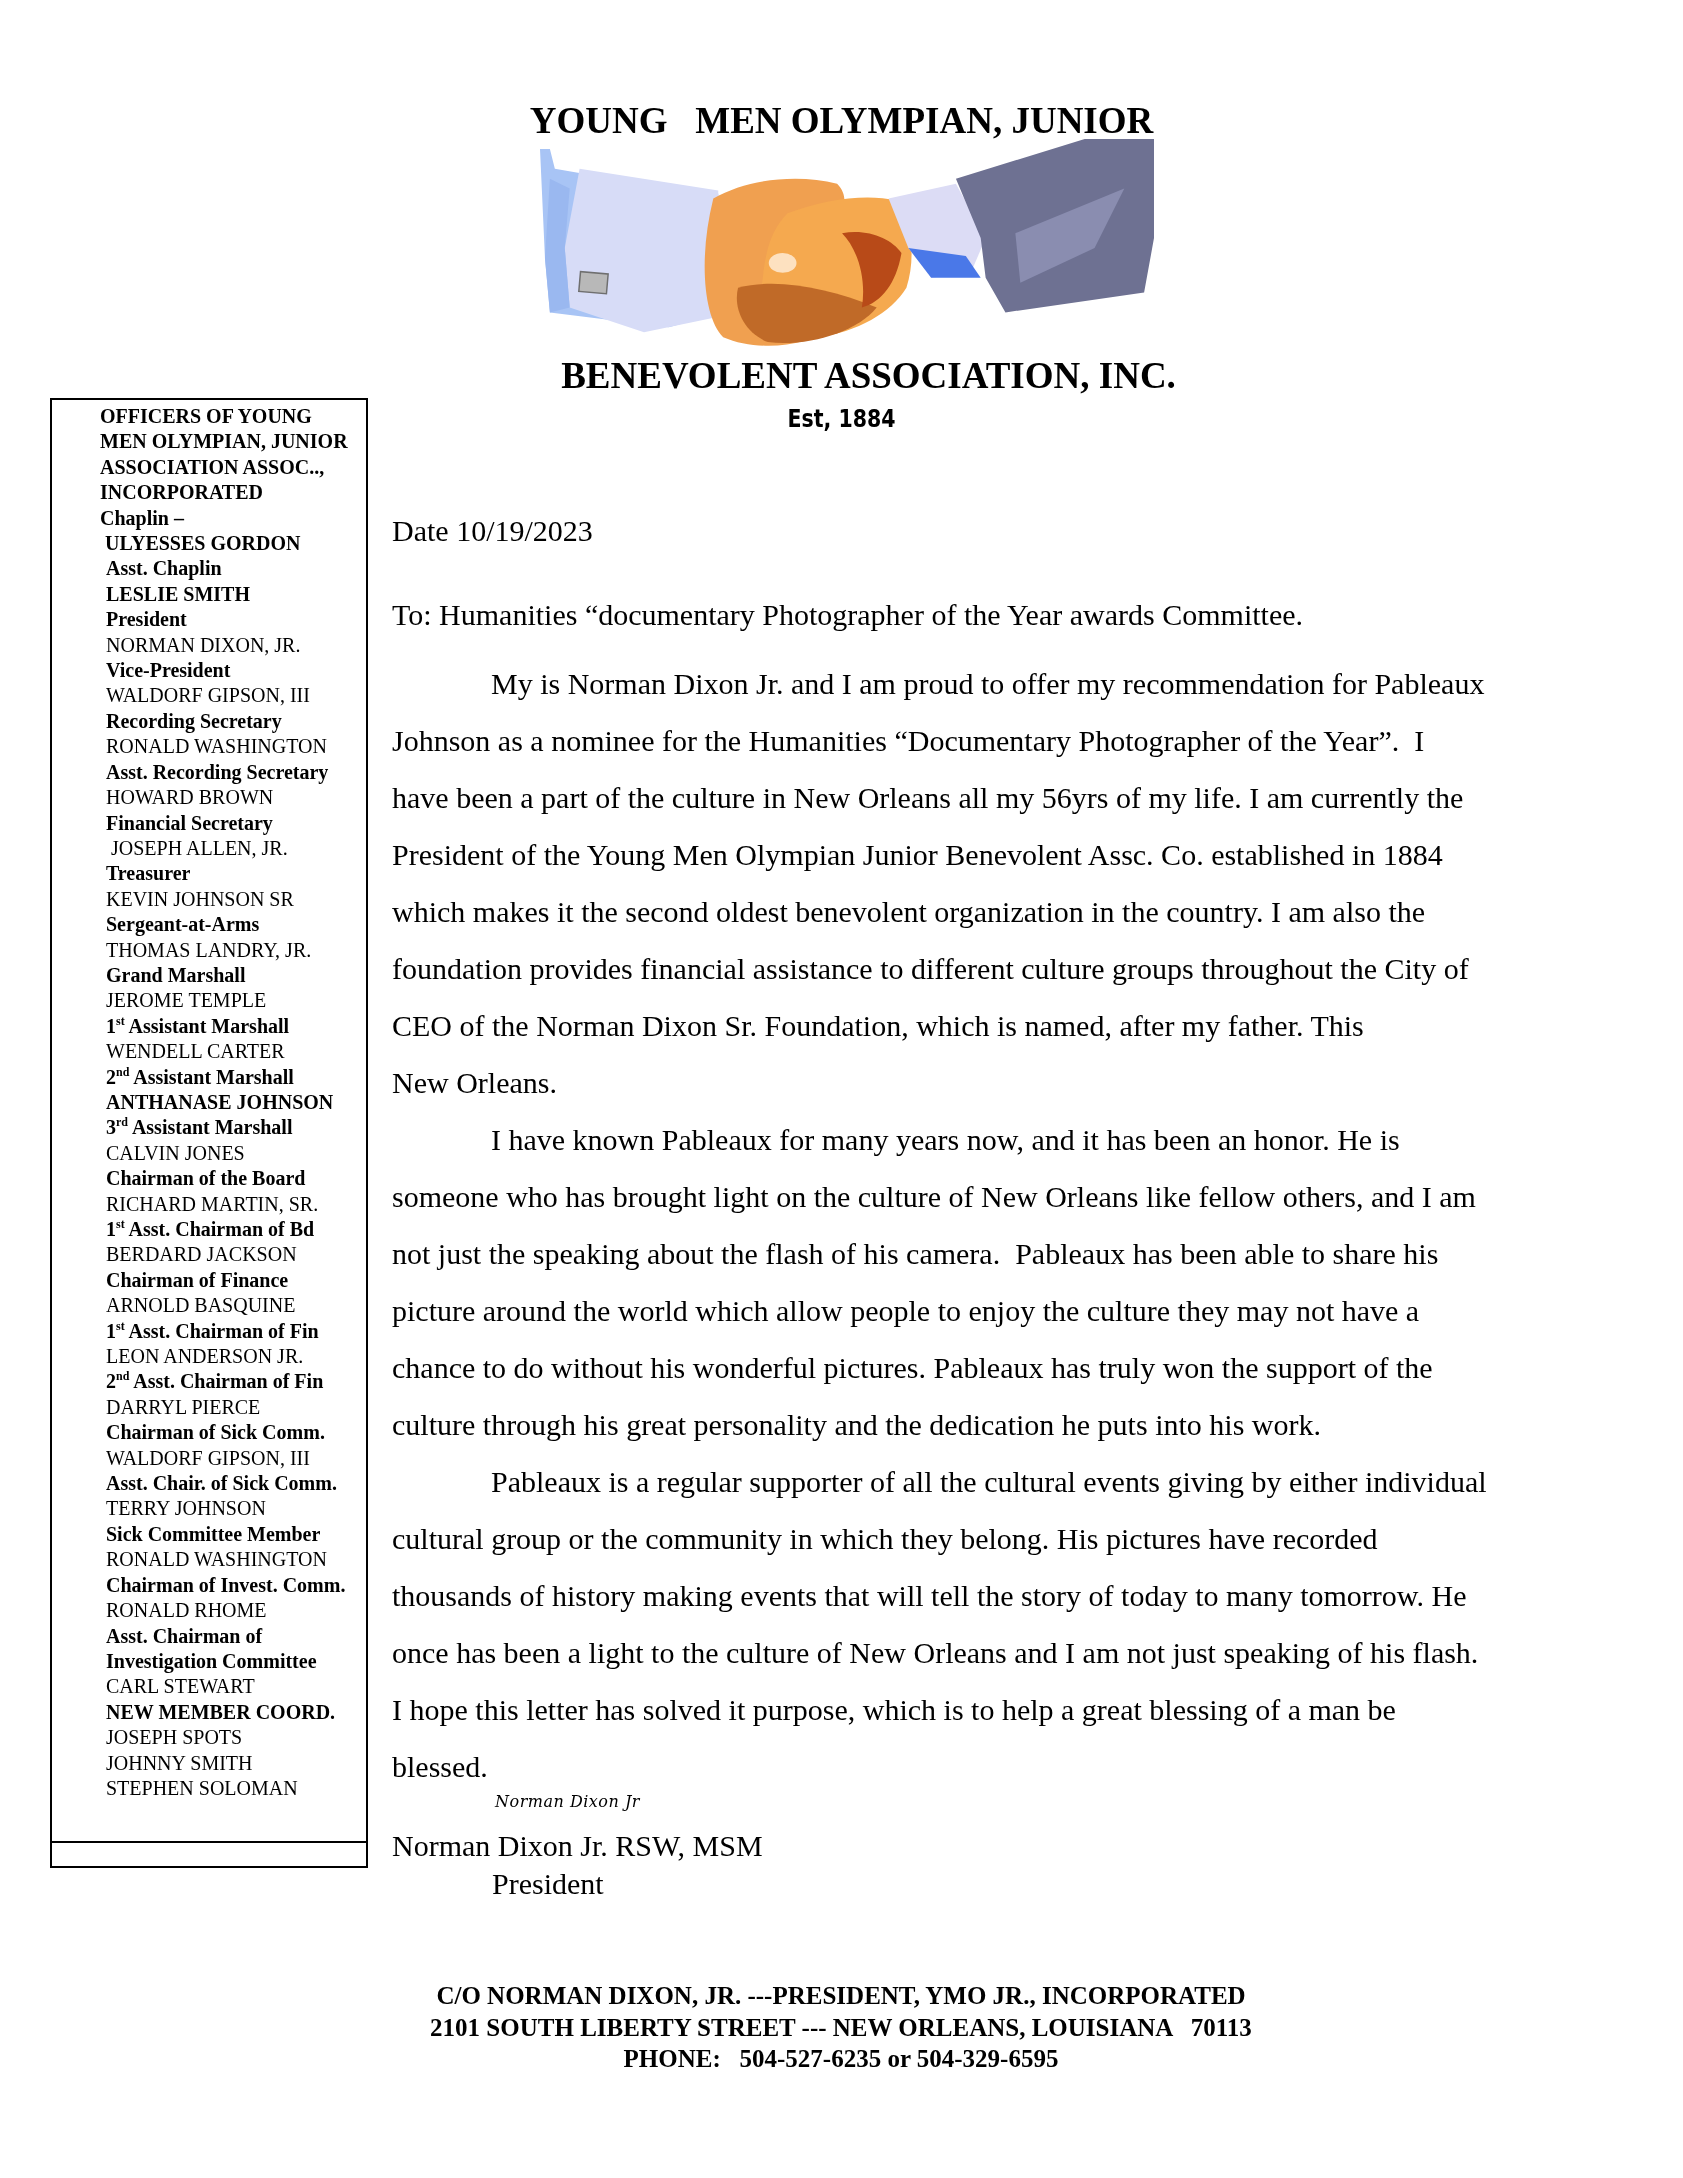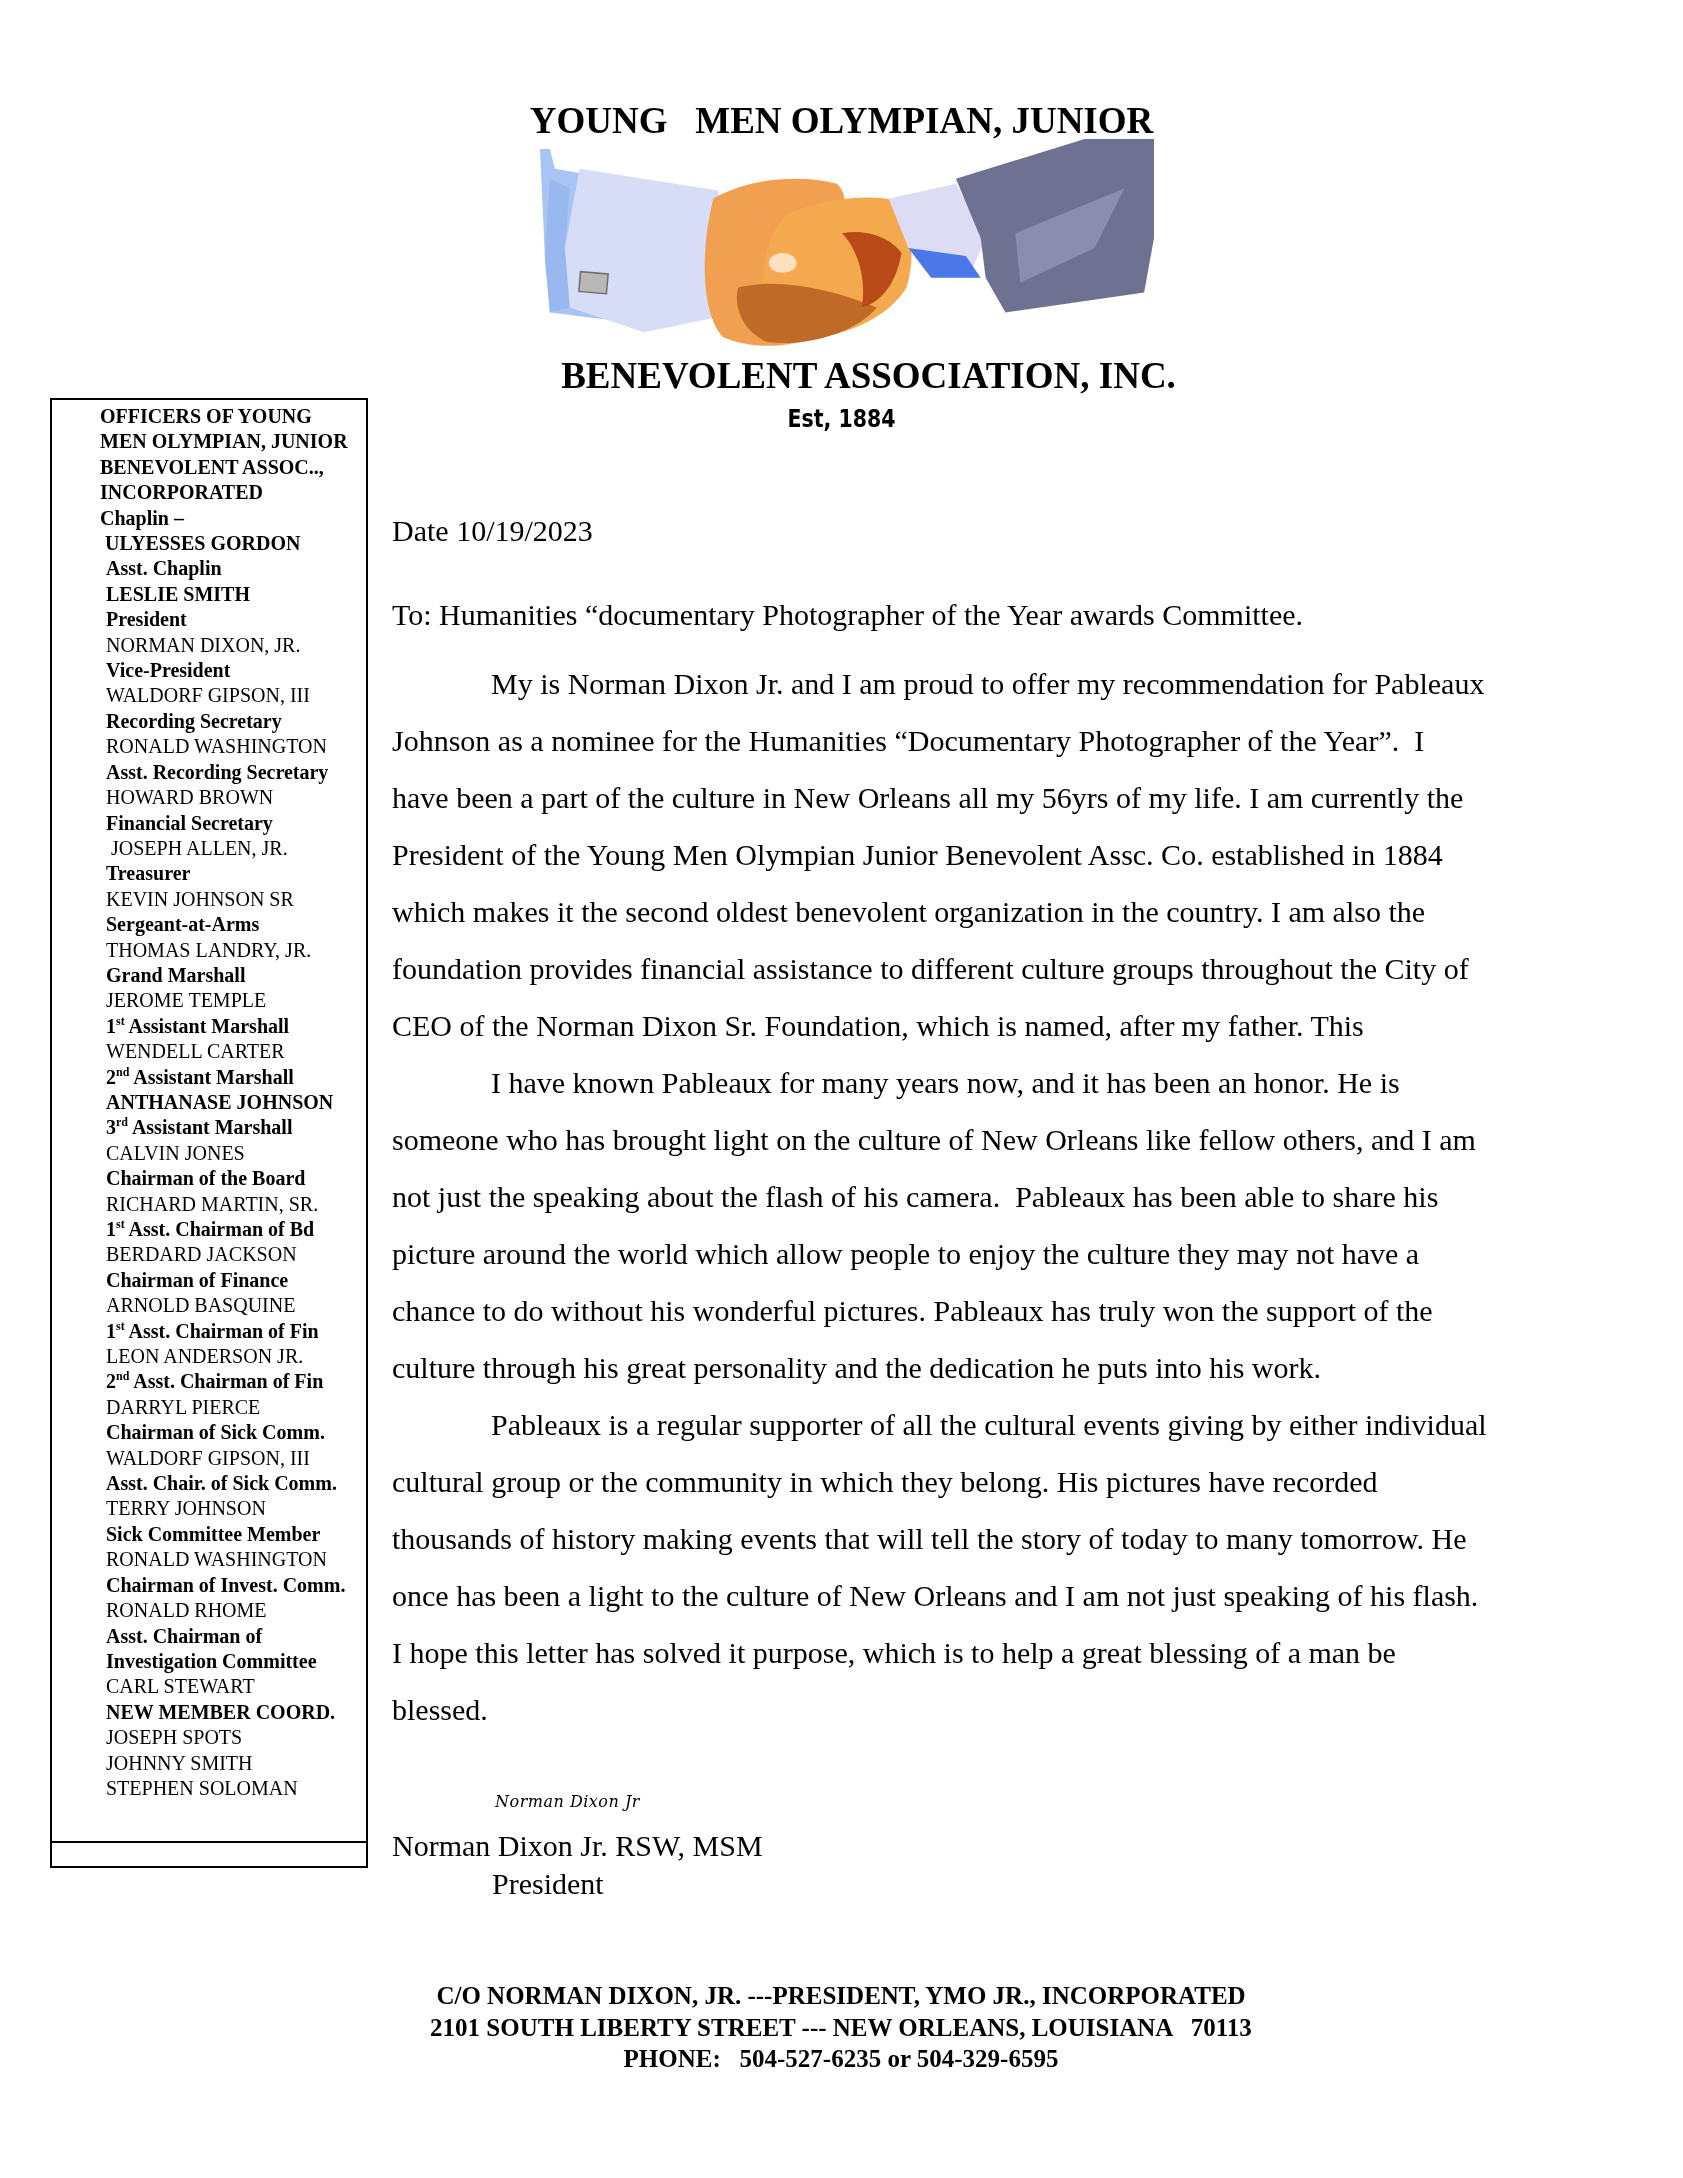--- a/index.html
+++ b/index.html
@@ -70,21 +70,21 @@
   <polygon points="480,95 590,50 560,110 485,145" fill="#8a8db0"></polygon>
 </svg>
 
 <div id="title-bottom" class="hdr-title">BENEVOLENT ASSOCIATION, INC.</div>
 <div id="est">Est, 1884</div>
 
 <div id="officers-box">
   <div id="officers-list">
     <div class="off-line b">OFFICERS OF YOUNG</div>
     <div class="off-line b">MEN OLYMPIAN, JUNIOR</div>
-    <div class="off-line b">BENEVOLENT ASSOC..,</div>
+    <div class="off-line b">ASSOCIATION ASSOC..,</div>
     <div class="off-line b">INCORPORATED</div>
     <div id="officer-entries">
         <div class="off-line b">Chaplin –</div>
         <div class="off-line b"> ULYESSES GORDON</div>
         <div class="off-line b ind">Asst. Chaplin</div>
         <div class="off-line b ind">LESLIE SMITH</div>
         <div class="off-line b ind">President</div>
         <div class="off-line ind">NORMAN DIXON, JR.</div>
         <div class="off-line b ind">Vice-President</div>
         <div class="off-line ind">WALDORF GIPSON, III</div>
@@ -141,20 +141,21 @@
   <div id="to-line" class="lt-line">To: Humanities “documentary Photographer of the Year awards Committee.</div>
   <div id="body">
       <div class="para">
         <div class="lt-line">My is Norman Dixon Jr. and I am proud to offer my recommendation for Pableaux</div>
         <div class="lt-line">Johnson as a nominee for the Humanities “Documentary Photographer of the Year”.  I</div>
         <div class="lt-line">have been a part of the culture in New Orleans all my 56yrs of my life. I am currently the</div>
         <div class="lt-line">President of the Young Men Olympian Junior Benevolent Assc. Co. established in 1884</div>
         <div class="lt-line">which makes it the second oldest benevolent organization in the country. I am also the</div>
         <div class="lt-line">foundation provides financial assistance to different culture groups throughout the City of</div>
         <div class="lt-line">CEO of the Norman Dixon Sr. Foundation, which is named, after my father. This</div>
+        <div class="lt-line">New Orleans.</div>
       </div>
       <div class="para">
         <div class="lt-line">I have known Pableaux for many years now, and it has been an honor. He is</div>
         <div class="lt-line">someone who has brought light on the culture of New Orleans like fellow others, and I am</div>
         <div class="lt-line">not just the speaking about the flash of his camera.  Pableaux has been able to share his</div>
         <div class="lt-line">picture around the world which allow people to enjoy the culture they may not have a</div>
         <div class="lt-line">chance to do without his wonderful pictures. Pableaux has truly won the support of the</div>
         <div class="lt-line">culture through his great personality and the dedication he puts into his work.</div>
       </div>
       <div class="para">

